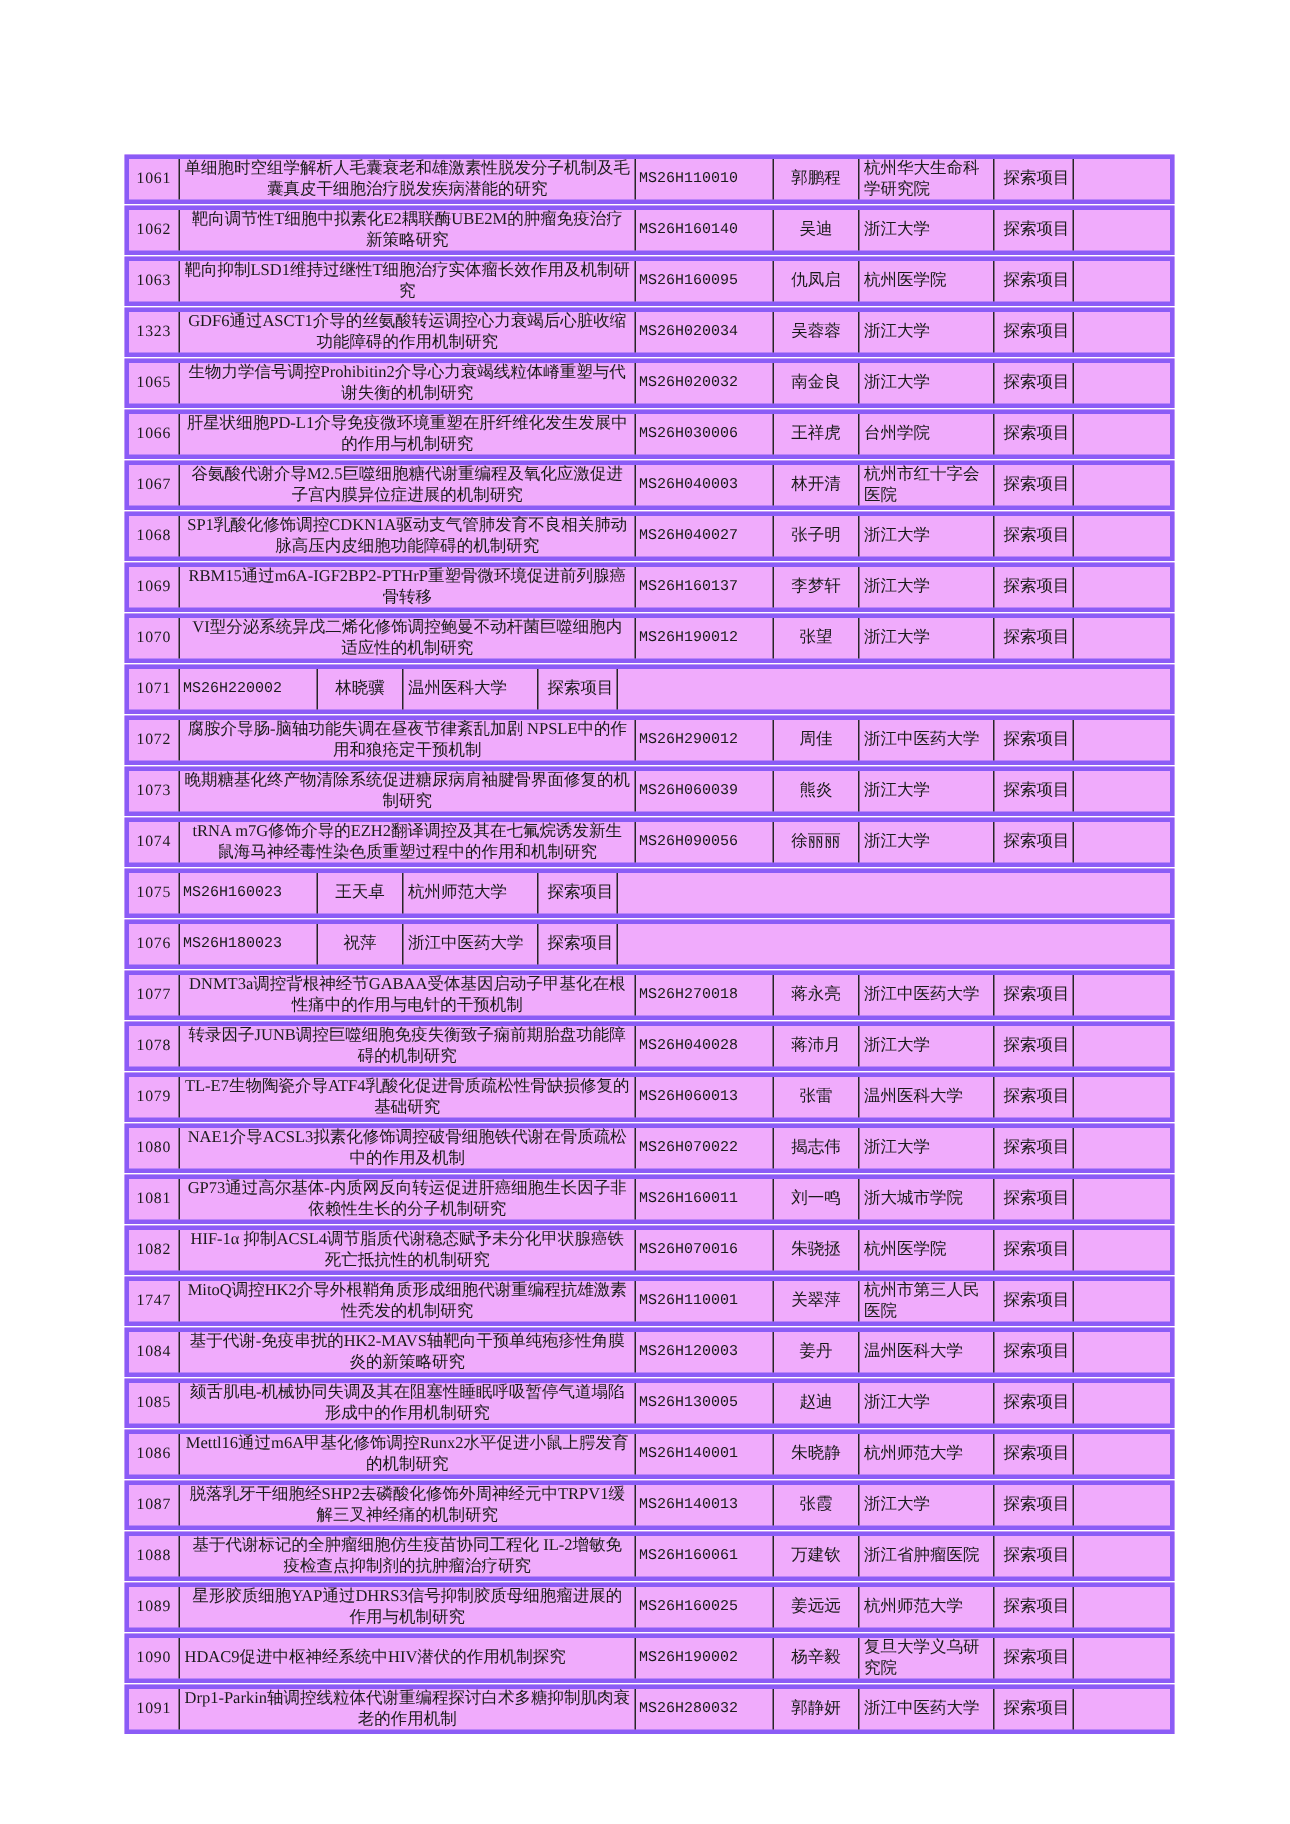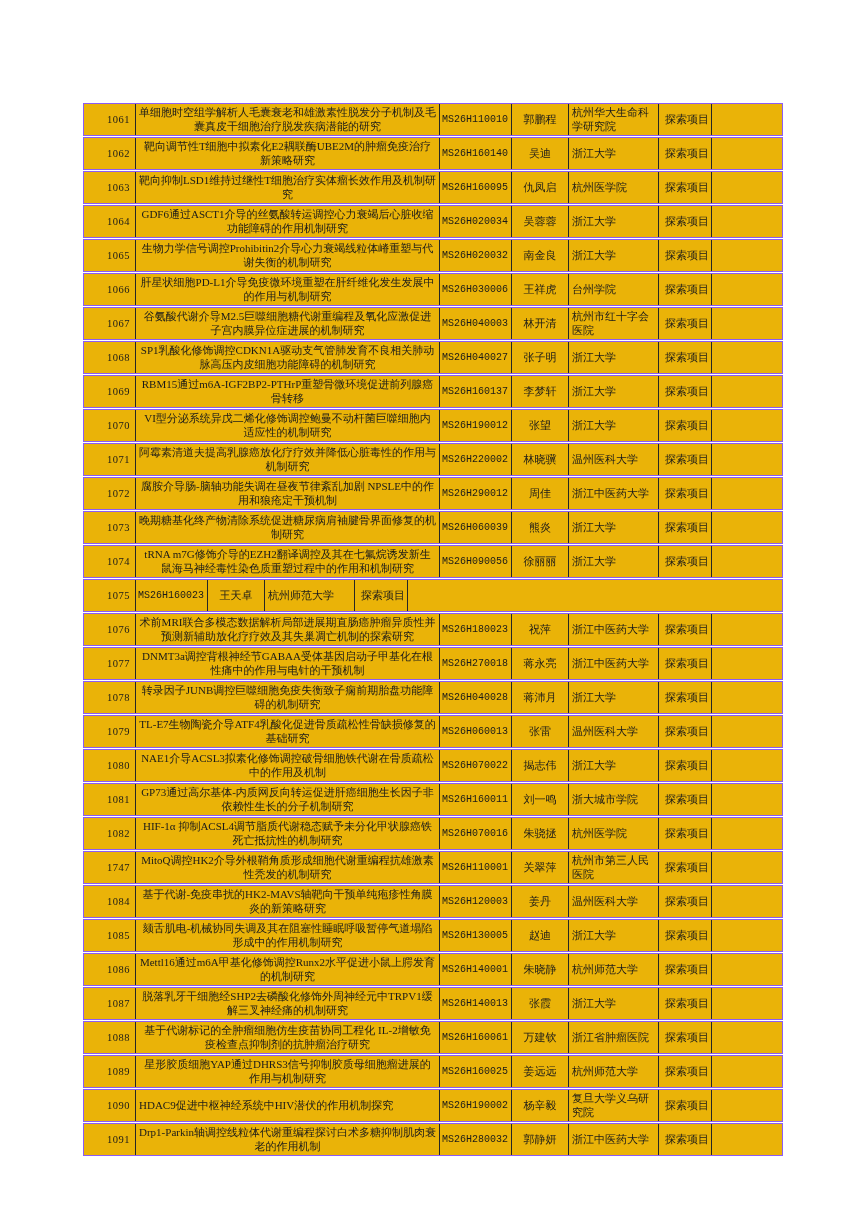--- a/index.html
+++ b/index.html
@@ -3,32 +3,32 @@
 <meta charset="utf-8">
 <style>
   html,body { margin:0; padding:0; background:#ffffff; }
   .page {
     position:relative; width:860px; height:1216px; background:#ffffff;
     font-family:"Liberation Serif", serif; color:#1a1a1a; overflow:hidden;
   }
   .projects-table { position:absolute; left:83px; top:103px; width:700px; }
   .trow {
     display:flex; height:33px; margin-bottom:1px;
-    border:1px solid #8b5cf6; box-sizing:border-box; background:#eab308;padding-left:18px;
+    border:3px solid #8b5cf6; box-sizing:border-box; background:#f0abfc;
   }
   .cell {
     box-sizing:border-box; border-left:1px solid #262626;
     display:flex; align-items:center; overflow:hidden;
     font-size:11px; line-height:13.5px;
   }
   .cell:first-child { border-left:none; }
   .c-no    { width:33px; justify-content:center; font-size:10.5px; letter-spacing:0.5px; }
   .c-title { width:304px; padding:1px 3px;text-align:center; }
   .c-code  { width:72px; padding:0 2px; font-family:Liberation Mono, monospace; font-size:10px; letter-spacing:0; }
-  .c-name  { width:57px; justify-content:center; }
+  .c-name  { width:57px; justify-content:center;margin-left:20px; }
   .c-inst  { width:90px; padding:0 3px; }
   .c-type  { width:53px; padding:0 6px; white-space:nowrap; }
   .c-empty { flex:1; }
   .clamp { display:block; max-height:28px; overflow:hidden; }
 </style>
 </head>
 <body>
 
 <div class="page">
   <div class="projects-table" id="projects-table">
@@ -68,21 +68,21 @@
     <div class="cell c-code">MS26H160095</div>
     <div class="cell c-name">仇凤启</div>
     <div class="cell c-inst">
           <span class="clamp">杭州医学院</span>
         </div>
     <div class="cell c-type">探索项目</div>
     <div class="cell c-empty"></div>
   </div>
 
   <div class="trow">
-    <div class="cell c-no">1064</div>
+    <div class="cell c-no">1323</div>
     <div class="cell c-title">
           <span class="clamp">GDF6通过ASCT1介导的丝氨酸转运调控心力衰竭后心脏收缩功能障碍的作用机制研究</span>
         </div>
     <div class="cell c-code">MS26H020034</div>
     <div class="cell c-name">吴蓉蓉</div>
     <div class="cell c-inst">
           <span class="clamp">浙江大学</span>
         </div>
     <div class="cell c-type">探索项目</div>
     <div class="cell c-empty"></div>
@@ -167,23 +167,20 @@
     <div class="cell c-name">张望</div>
     <div class="cell c-inst">
           <span class="clamp">浙江大学</span>
         </div>
     <div class="cell c-type">探索项目</div>
     <div class="cell c-empty"></div>
   </div>
 
   <div class="trow">
     <div class="cell c-no">1071</div>
-    <div class="cell c-title">
-          <span class="clamp">阿霉素清道夫提高乳腺癌放化疗疗效并降低心脏毒性的作用与机制研究</span>
-        </div>
     <div class="cell c-code">MS26H220002</div>
     <div class="cell c-name">林晓骥</div>
     <div class="cell c-inst">
           <span class="clamp">温州医科大学</span>
         </div>
     <div class="cell c-type">探索项目</div>
     <div class="cell c-empty"></div>
   </div>
 
   <div class="trow">
@@ -234,23 +231,20 @@
     <div class="cell c-name">王天卓</div>
     <div class="cell c-inst">
           <span class="clamp">杭州师范大学</span>
         </div>
     <div class="cell c-type">探索项目</div>
     <div class="cell c-empty"></div>
   </div>
 
   <div class="trow">
     <div class="cell c-no">1076</div>
-    <div class="cell c-title">
-          <span class="clamp">术前MRI联合多模态数据解析局部进展期直肠癌肿瘤异质性并预测新辅助放化疗疗效及其失巢凋亡机制的探索研究</span>
-        </div>
     <div class="cell c-code">MS26H180023</div>
     <div class="cell c-name">祝萍</div>
     <div class="cell c-inst">
           <span class="clamp">浙江中医药大学</span>
         </div>
     <div class="cell c-type">探索项目</div>
     <div class="cell c-empty"></div>
   </div>
 
   <div class="trow">

